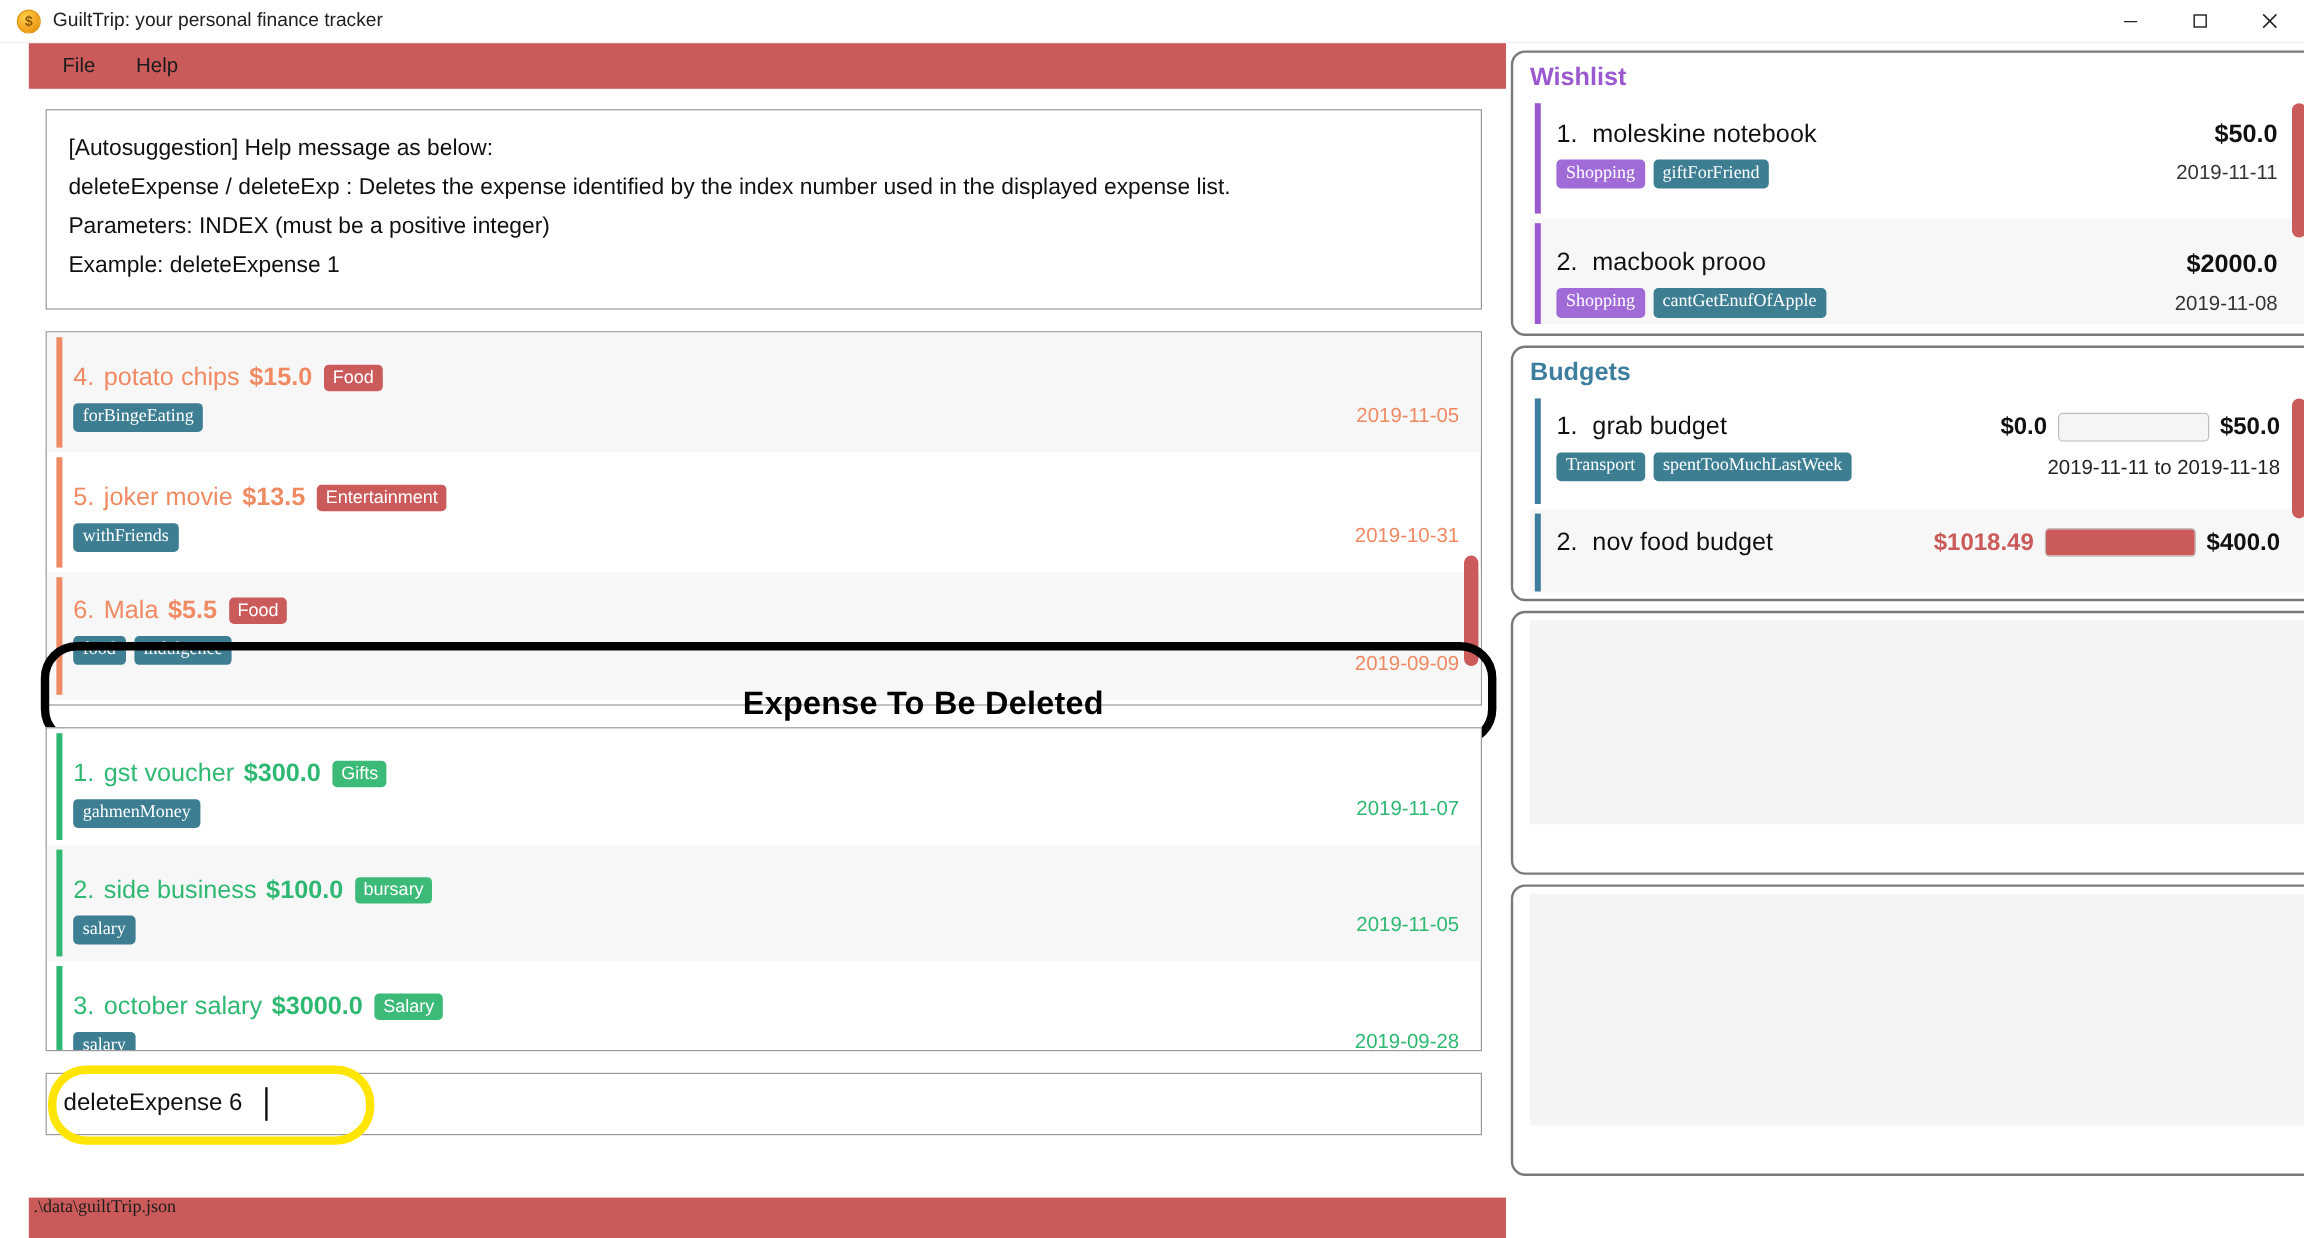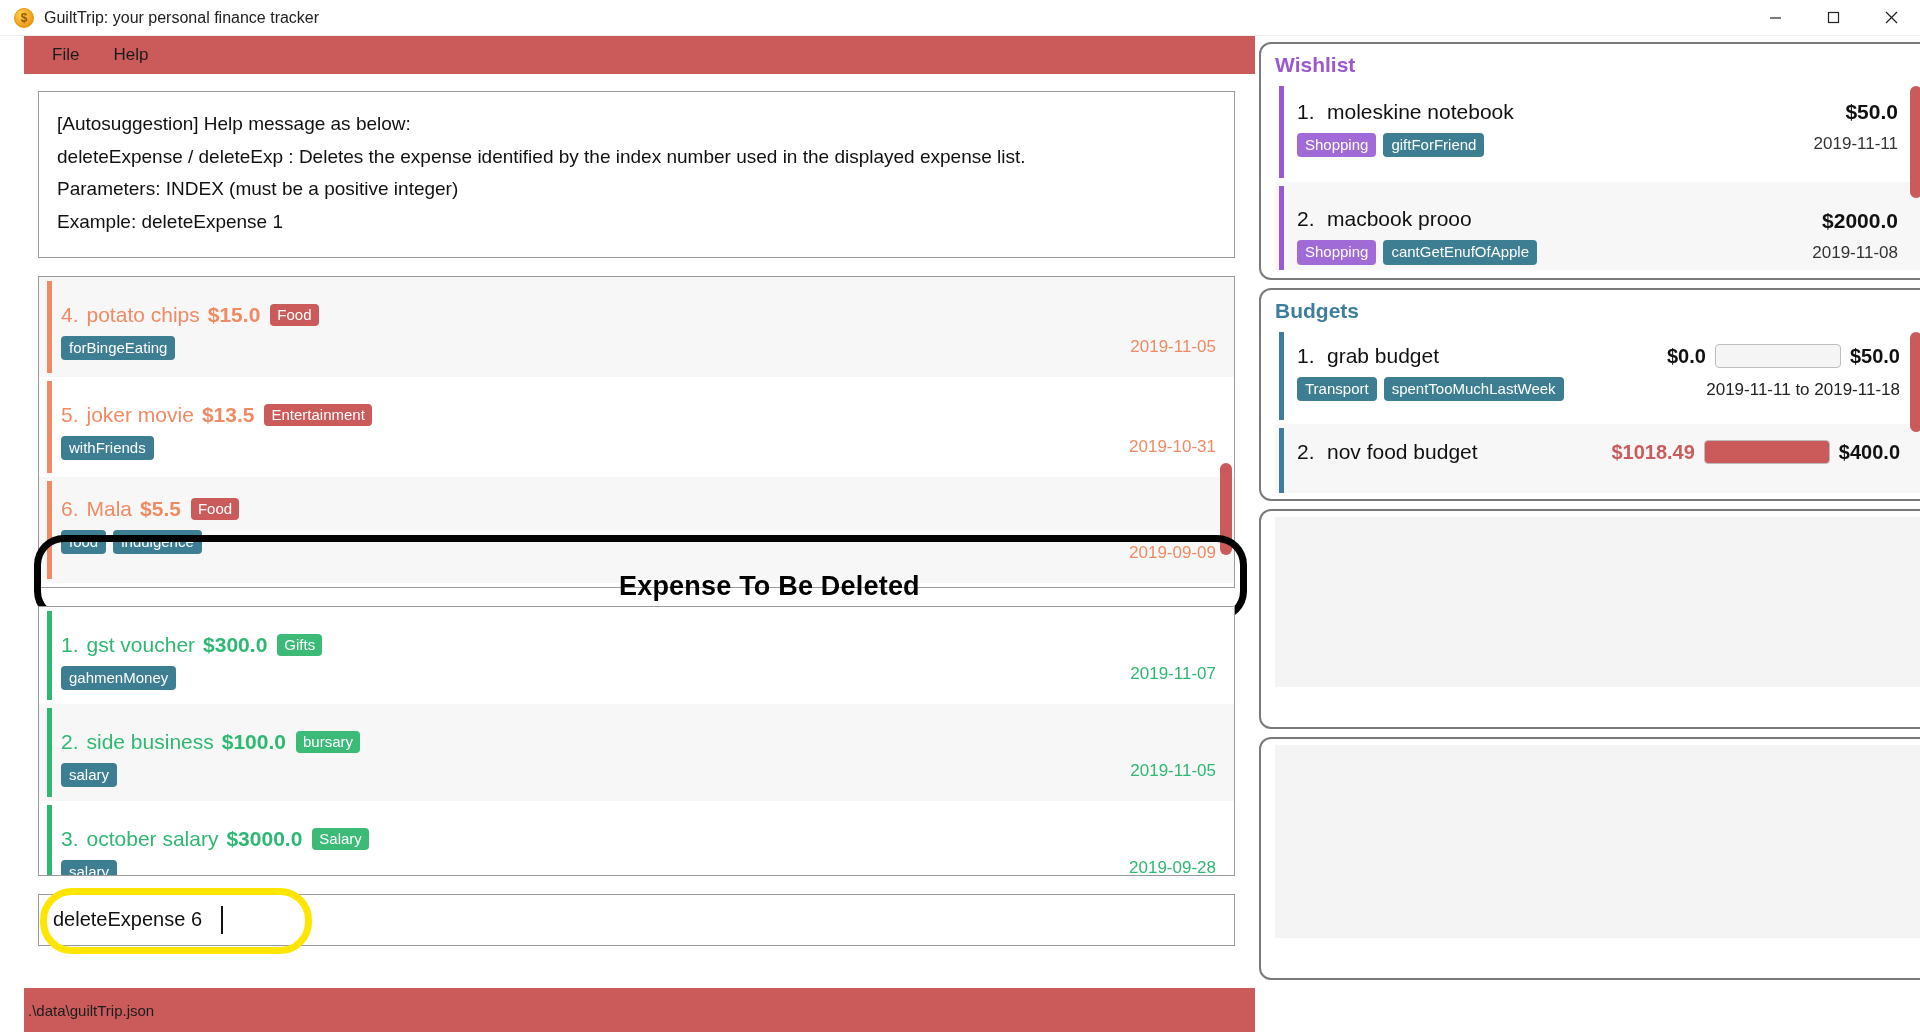--- a/index.html
+++ b/index.html
@@ -74,21 +74,21 @@
   .tx-main { flex: 1; padding-top: 12px; }
   .tx-headline { display: flex; align-items: center; gap: 8px; flex-wrap: wrap; }
   .tx-index { font-size: 21px; }
   .tx-name { font-size: 21px; }
   .tx-amount { font-size: 21px; font-weight: bold; }
   .cat-pill {
     display: inline-block; color: #fff; font-size: 15px;
     padding: 2px 7px 3px 7px; border-radius: 4px; line-height: 1.15;
     margin-left: 2px;
   }
-  .tag-row { margin-top: 9px; display: flex; gap: 7px; flex-wrap: wrap; }
+  .tag-row { margin-top: 9px; display: flex; gap: 7px; flex-wrap: wrap; font-family: Liberation Serif, serif; }
   .tag-pill {
     display: inline-block; background: #3d7e93; color: #fff;
     font-size: 15px; padding: 3px 8px 4px 8px; border-radius: 4px; line-height: 1.15;
   }
   .tx-date { font-size: 17px; align-self: flex-end; padding-bottom: 6px; white-space: nowrap; }
   .exp-color { color: #f08a63; }
   .inc-color { color: #2eb872; }
   
   .annot-box {
     position: absolute; left: 10px; right: 8px;
@@ -113,23 +113,23 @@
   }
   .cmd-highlight {
     position: absolute; left: 2px; top: -6px; width: 272px; height: 66px;
     border: 7px solid #ffe500; border-radius: 32px; pointer-events: none;
   }
   .caret {
     position: absolute; left: 183px; top: 12px; width: 2px; height: 28px; background: #111;
   }
   
   .statusbar {
-    position: absolute; left: 0; bottom: 0; width: 1231px; height: 44px;
+    position: absolute; left: 0; bottom: 0; width: 1231px; height: 34px;
     background: #cb5b5b; color: #1c1c1c; font-size: 15px;
-    display: flex; align-items: center; padding-left: 4px;
+    display: flex; align-items: flex-start; padding-left: 4px; font-family: Liberation Serif, serif;
   }
   
   .panel {
     border: 2px solid #7a7a7a; border-radius: 12px; background: #fff;
     padding: 6px 8px 8px 14px; position: relative; overflow: hidden;
   }
   .panel-title { font-size: 21px; font-weight: bold; padding: 3px 0 5px 0; }
   .panel-body { position: relative; overflow: hidden; }
   .p-wishlist { height: 238px; }
   .p-wishlist .panel-body { height: 188px; }

